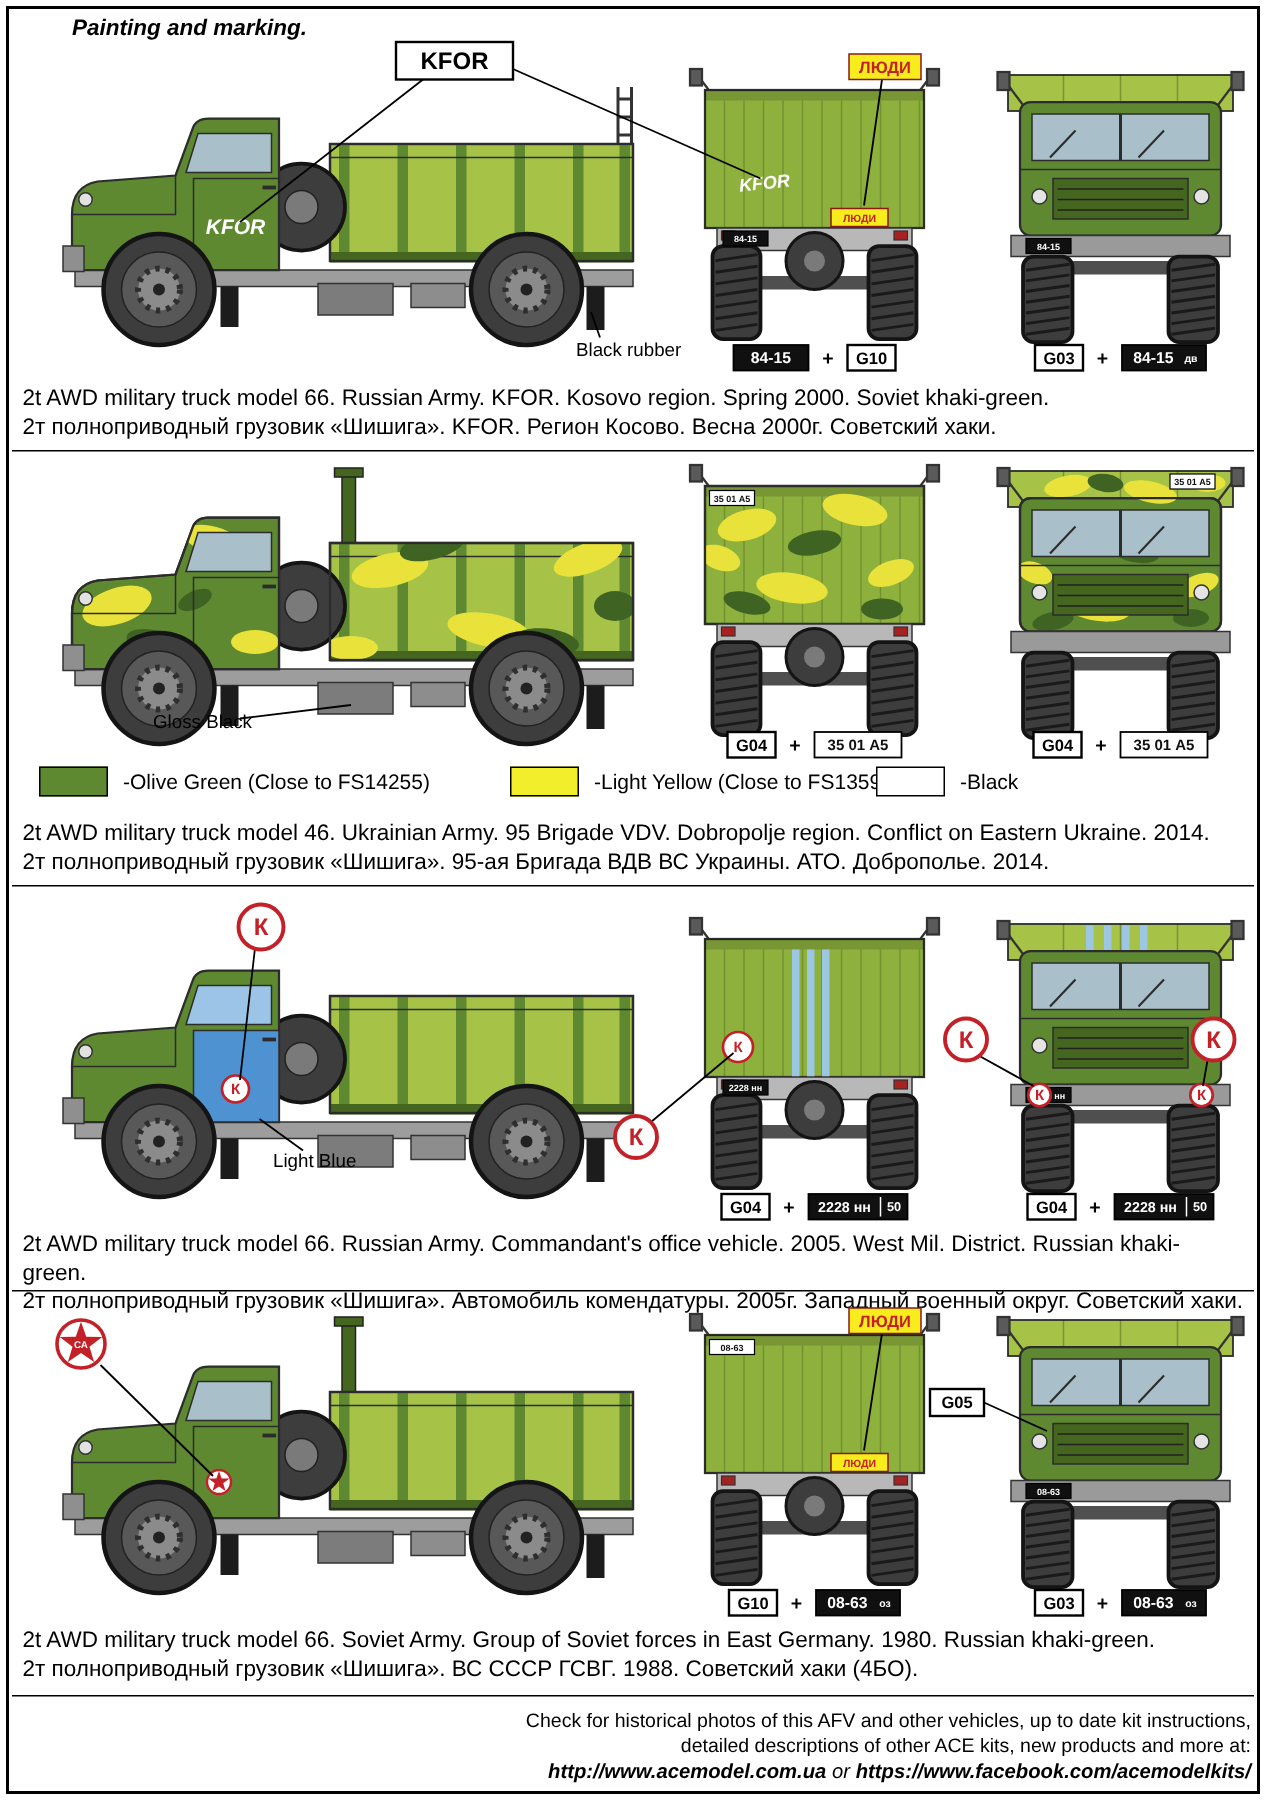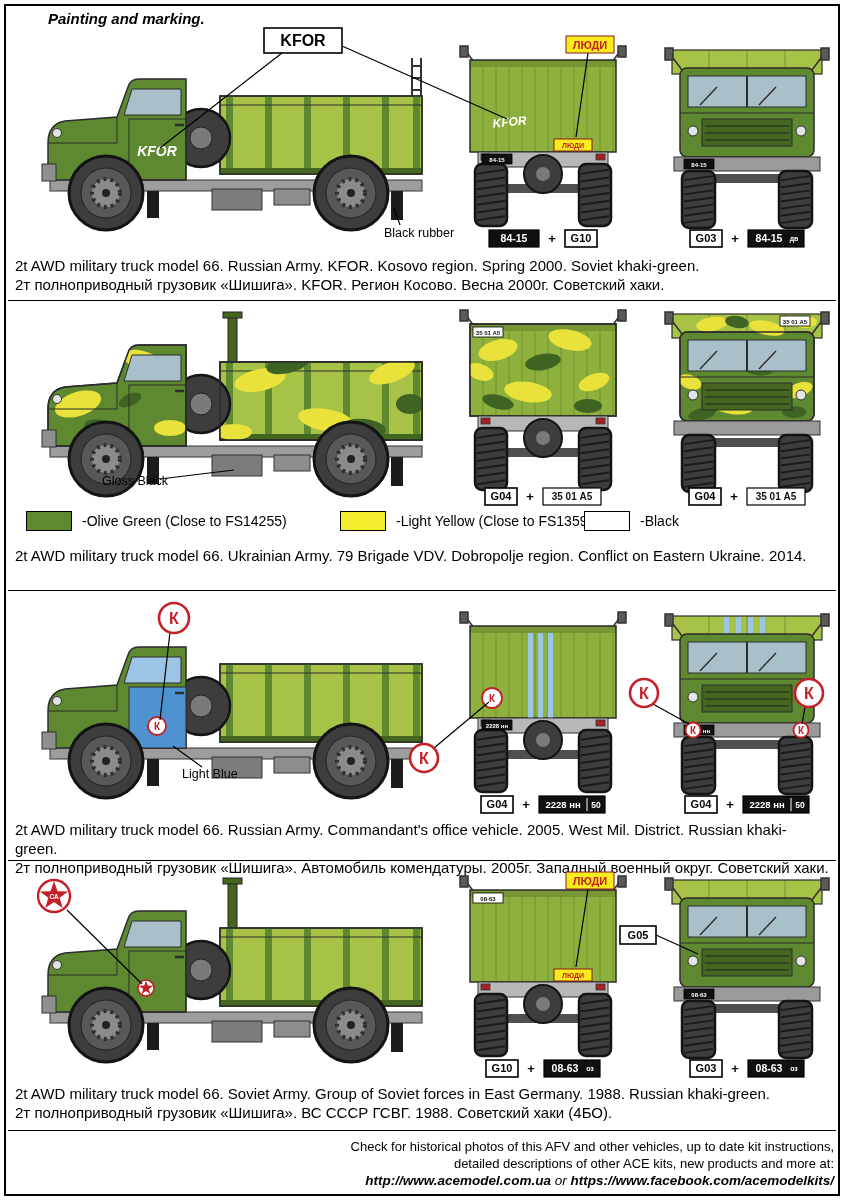--- a/index.html
+++ b/index.html
@@ -502,21 +502,22 @@
   <div class="legend-item" style="left:340px">
     <div class="swatch" style="background: rgb(242, 238, 44);"></div>
     <div class="legend-label">-Light Yellow (Close to FS13591)</div>
   </div>
   <div class="legend-item" style="left:584px">
     <div class="swatch" style="background: rgb(255, 255, 255);"></div>
     <div class="legend-label">-Black</div>
   </div>
 
   <div class="caption" style="top:546px">
-    <div>2t AWD military truck model 66. Ukrainian Army. 79 Brigade VDV. Dobropolje region. Conflict on Eastern Ukraine. 2014.</div>
+    <div>2t AWD military truck model 46. Ukrainian Army. 95 Brigade VDV. Dobropolje region. Conflict on Eastern Ukraine. 2014.</div>
+    <div>2т полноприводный грузовик «Шишига». 95-ая Бригада ВДВ ВС Украины. АТО. Доброполье. 2014.</div>
   </div>
   <div class="sep" style="top:590px"></div>
 
   <div class="illo" id="illo-2" style="top:596px;height:220px">
       <svg viewBox="0 0 824 220" width="824" height="220">
         <g transform="translate(10,18)">
           <rect x="30" y="134" width="372" height="11" fill="#9d9d9d" stroke="#333"></rect>
           <rect x="192" y="143" width="50" height="21" fill="#7c7c7c" stroke="#333"></rect>
           <rect x="254" y="143" width="36" height="16" fill="#8d8d8d" stroke="#333"></rect>
           <rect x="127" y="145" width="12" height="27" fill="#1c1c1c"></rect>
@@ -963,21 +964,21 @@
           <text x="725" y="207" text-anchor="middle" font-size="13" font-weight="bold">+</text>
           <g>
             <rect x="738" y="194" width="56" height="17" fill="#101010" stroke="#000" stroke-width="1.2"></rect>
             <text x="759" y="206.28" text-anchor="middle" font-size="10.5" font-weight="bold" fill="#fff">08-63</text>
             <text x="784" y="205" text-anchor="middle" font-size="7" font-weight="bold" fill="#fff">оз</text>
           </g>
         </g>
       </svg>
     </div>
   <div class="caption" style="top:1084px">
-    <div>2t AWD military truck model 66. Soviet Army. Group of Soviet forces in East Germany. 1988. Russian khaki-green.</div>
+    <div>2t AWD military truck model 66. Soviet Army. Group of Soviet forces in East Germany. 1980. Russian khaki-green.</div>
     <div>2т полноприводный грузовик «Шишига». ВС СССР ГСВГ. 1988. Советский хаки (4БО).</div>
   </div>
   <div class="sep" style="top:1130px"></div>
 
   <div class="footer">
     <div>Check for historical photos of this AFV and other vehicles, up to date kit instructions,</div>
     <div>detailed descriptions of other ACE kits, new products and more at:</div>
     <div class="urls">
       <span class="url">http://www.acemodel.com.ua</span>
       <span class="or">or</span>

